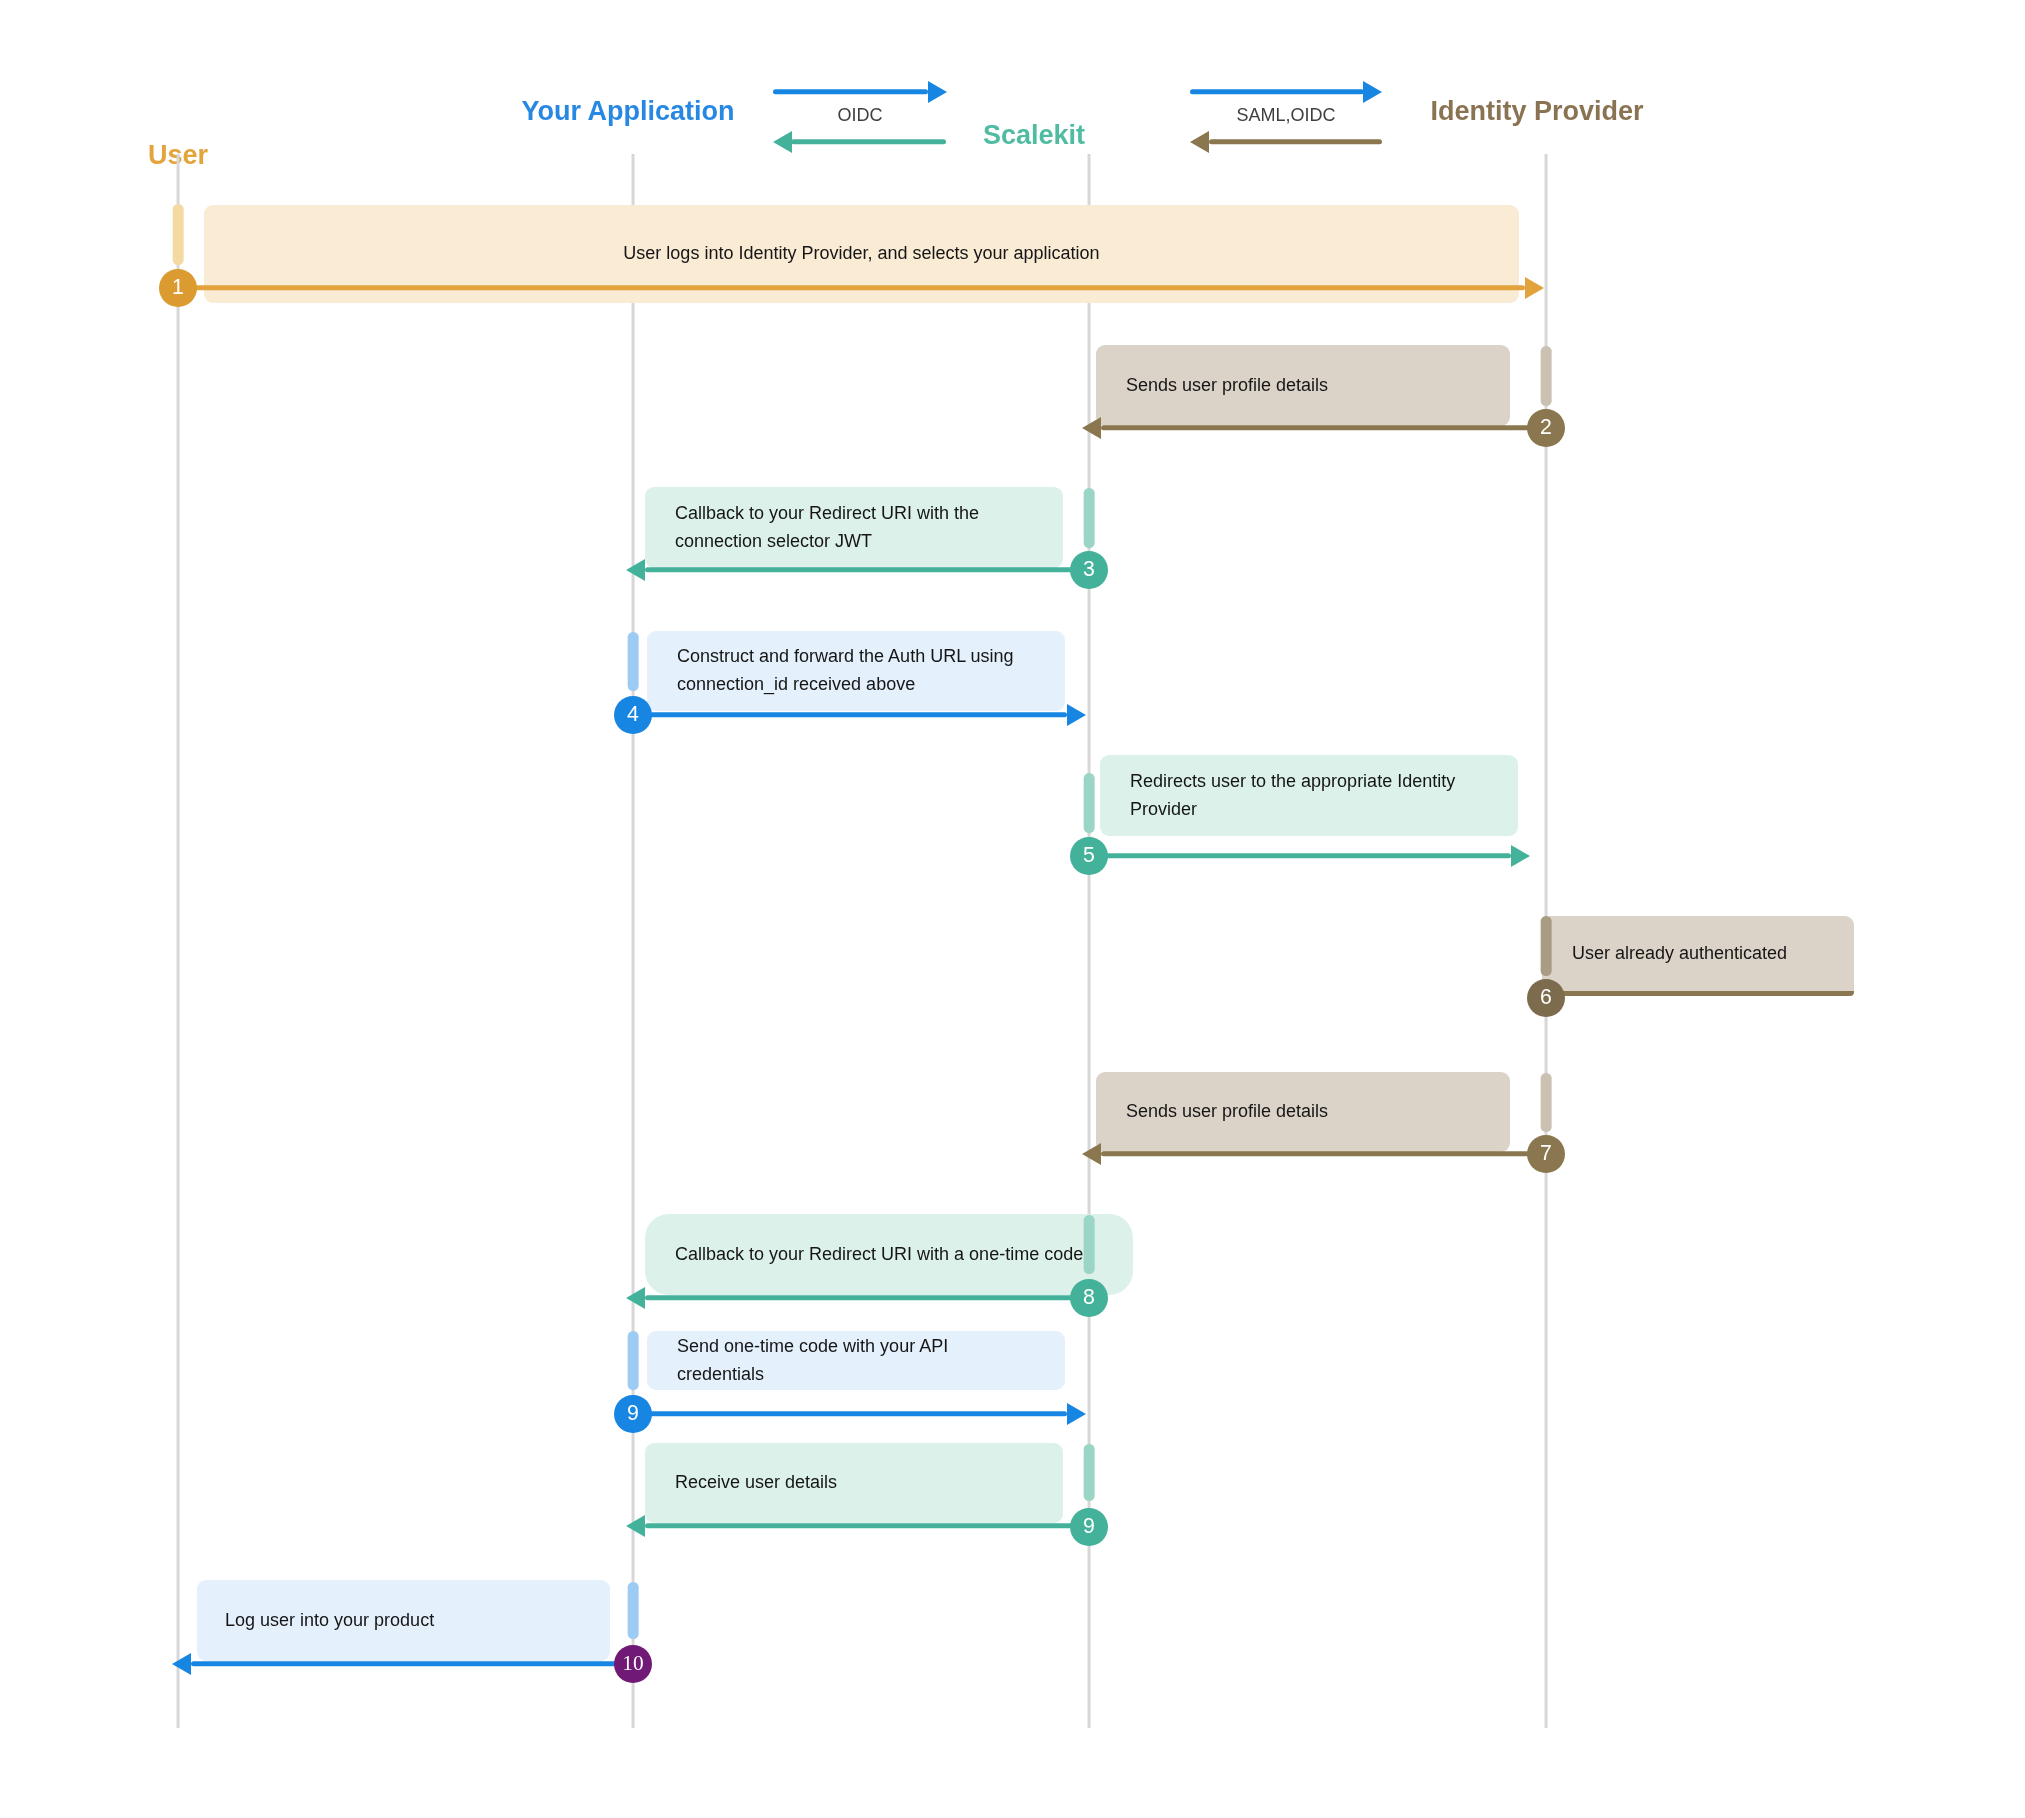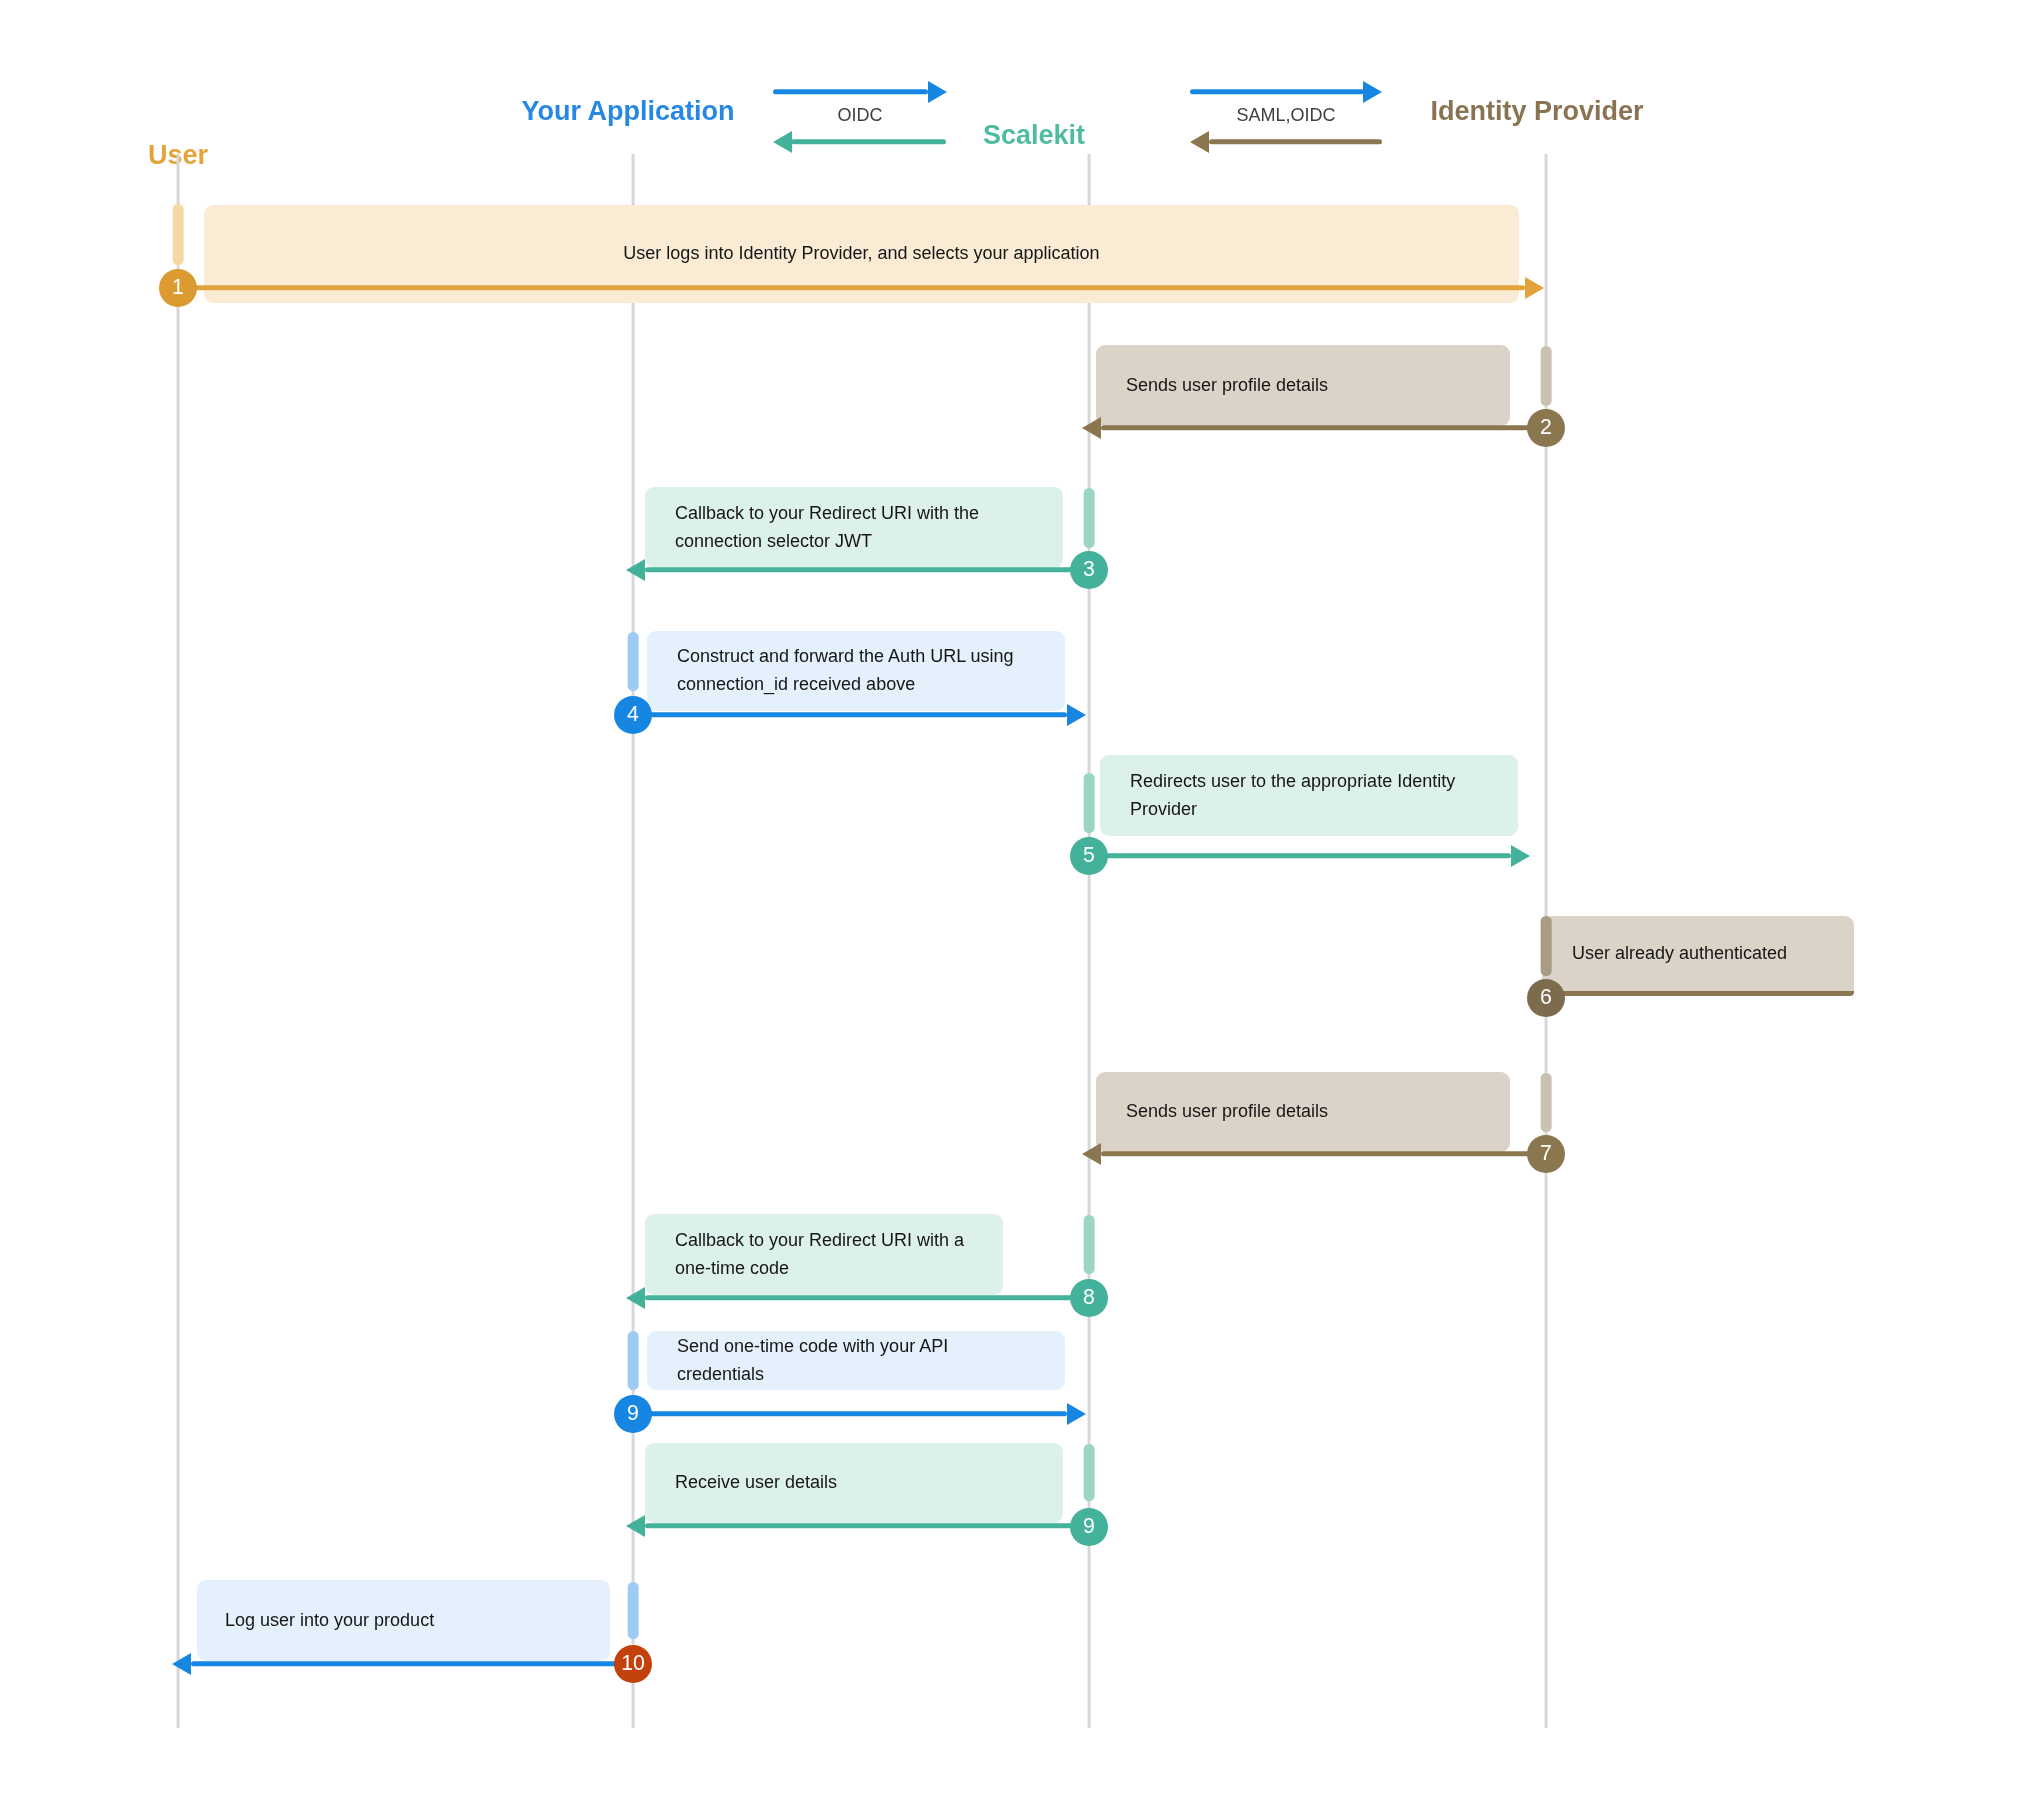--- a/index.html
+++ b/index.html
@@ -120,21 +120,21 @@
 
   <div class="act" style="left:1546px;top:1073px;height:59px;background:#CBC1B2;"></div>
   <div class="mbox" style="left:1096px;top:1072px;width:414px;height:80px;background:#DCD3C8;">
     <span>Sends user profile details</span>
   </div>
   <div class="ahead l" style="left:1082px;top:1154px;border-right-color:#8B774F;"></div>
   <div class="shaft" style="left:1101px;top:1154px;width:445px;background:#8B774F;"></div>
   <div class="badge" style="left:1546px;top:1154px;background:#8B774F;">7</div>
 
   <div class="act" style="left:1089px;top:1215px;height:59px;background:#9BD5C5;"></div>
-  <div class="mbox" style="left:645px;top:1214px;width:358px;height:81px;background:#DCF1E9;">
+  <div class="mbox" style="left:645px;top:1214px;width:488px;height:81px;background:#DCF1E9;border-radius:24px;">
     <span>Callback to your Redirect URI with a one-time code</span>
   </div>
   <div class="ahead l" style="left:626px;top:1298px;border-right-color:#44B29A;"></div>
   <div class="shaft" style="left:645px;top:1298px;width:445px;background:#44B29A;"></div>
   <div class="badge" style="left:1089px;top:1298px;background:#44B29A;">8</div>
 
   <div class="act" style="left:633px;top:1331px;height:59px;background:#9CCBF4;"></div>
   <div class="mbox" style="left:647px;top:1331px;width:418px;height:59px;background:#E4F0FB;">
     <span>Send one-time code with your API credentials</span>
   </div>
@@ -149,16 +149,16 @@
   <div class="ahead l" style="left:626px;top:1526px;border-right-color:#44B29A;"></div>
   <div class="shaft" style="left:645px;top:1526px;width:445px;background:#44B29A;"></div>
   <div class="badge" style="left:1089px;top:1527px;background:#44B29A;">9</div>
 
   <div class="act" style="left:633px;top:1582px;height:57px;background:#9CCBF4;"></div>
   <div class="mbox" style="left:197px;top:1580px;width:413px;height:81px;background:#E4F0FB;padding-left:28px;">
     <span>Log user into your product</span>
   </div>
   <div class="ahead l" style="left:172px;top:1664px;border-right-color:#1786E3;"></div>
   <div class="shaft" style="left:191px;top:1664px;width:442px;background:#1786E3;"></div>
-  <div class="badge" style="left:633px;top:1664px;background:#c2410c;">10</div>
+  <div class="badge" style="left:633px;top:1664px;background:#701a75;font-family:Liberation Serif, serif;">10</div>
 
 </div>
 
 
 </body></html>

